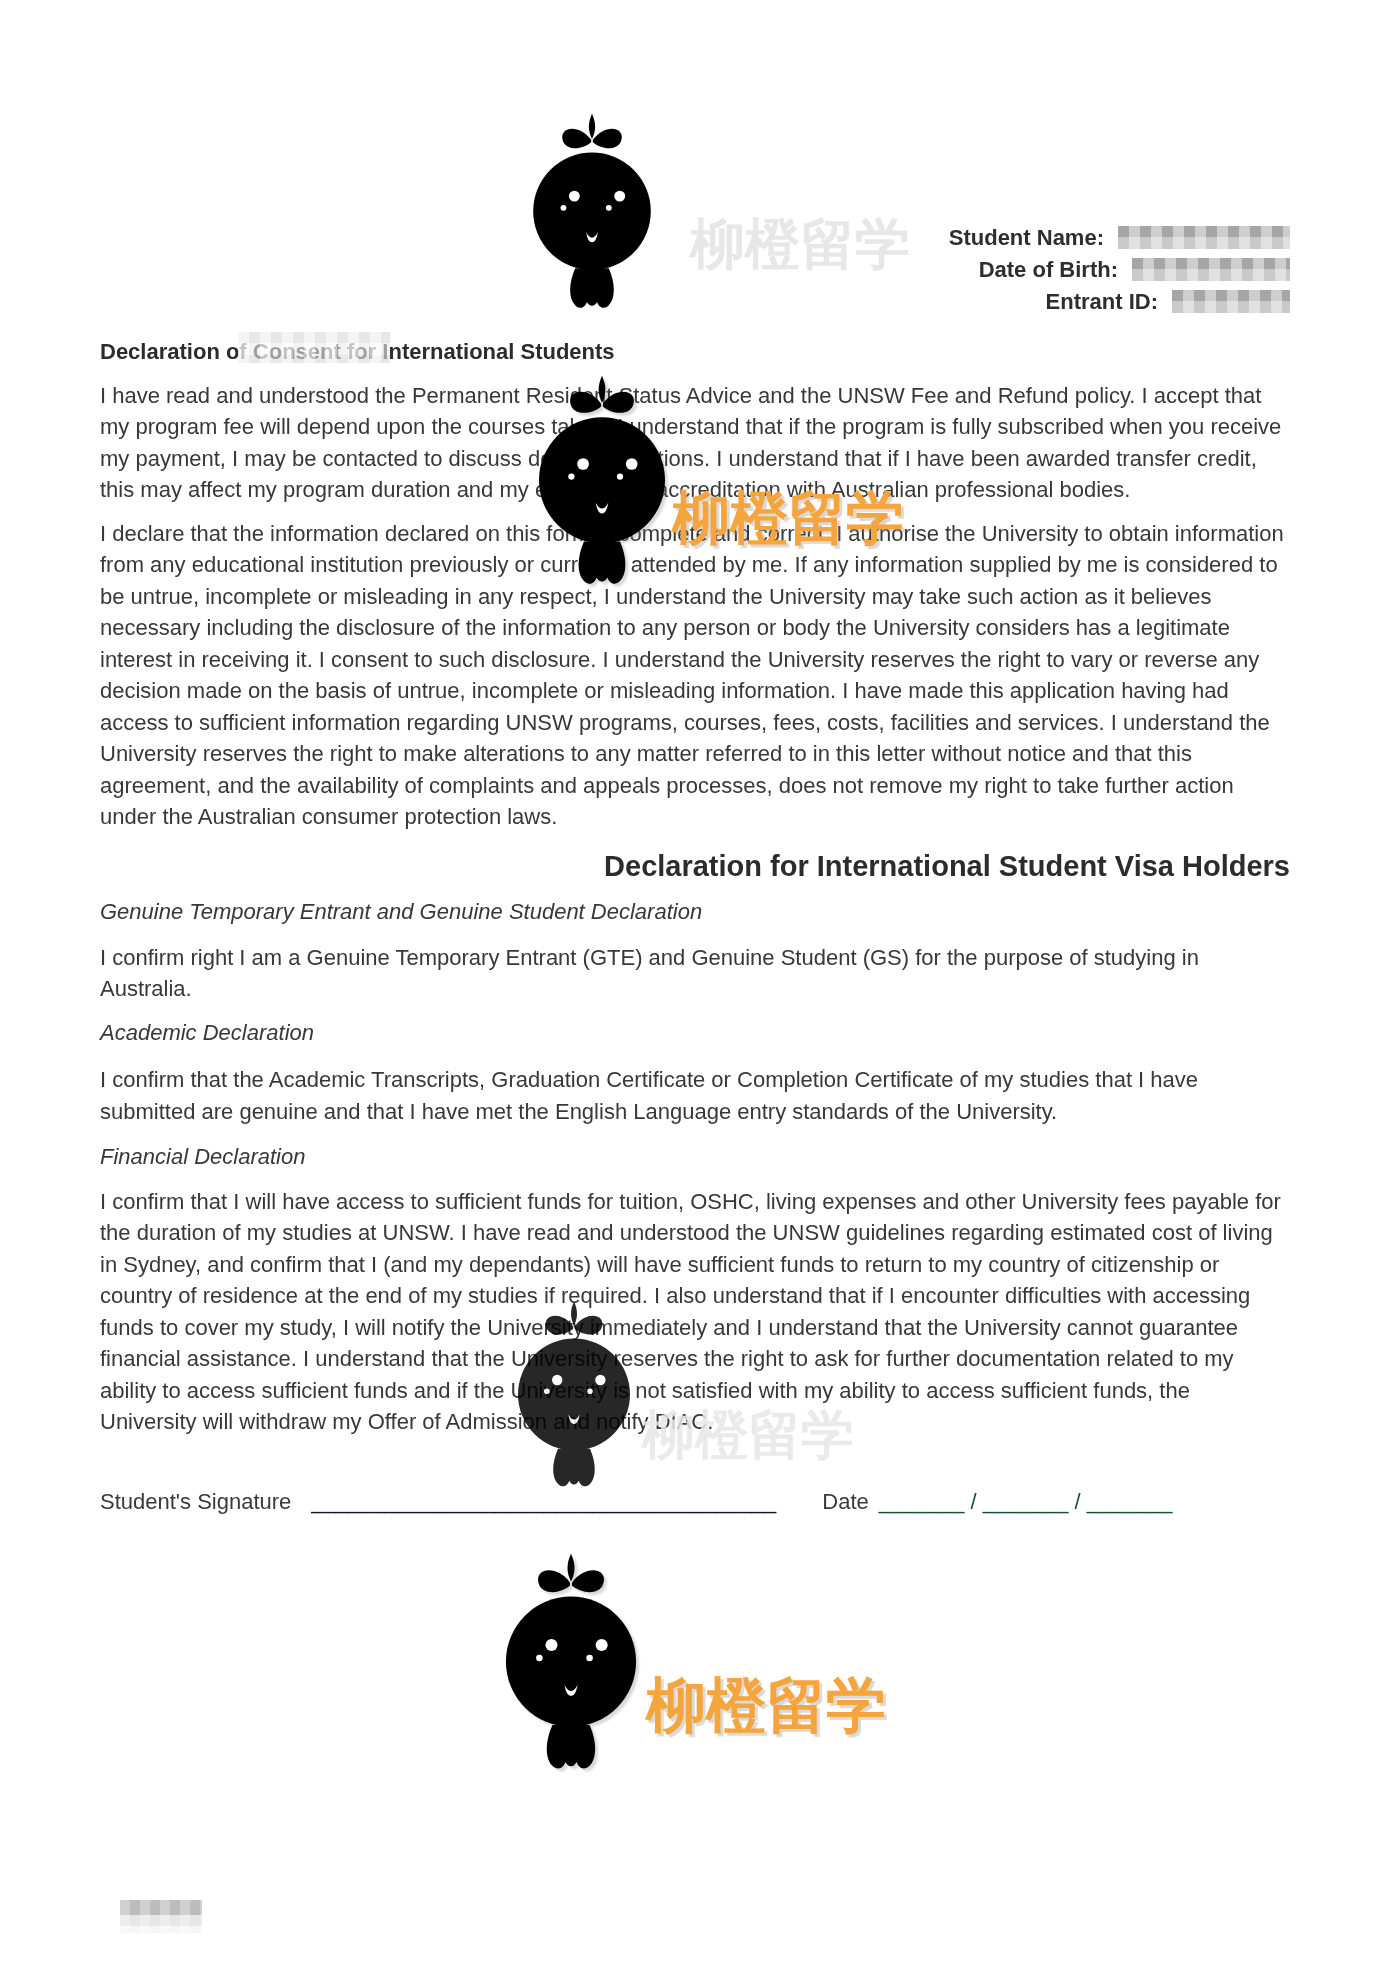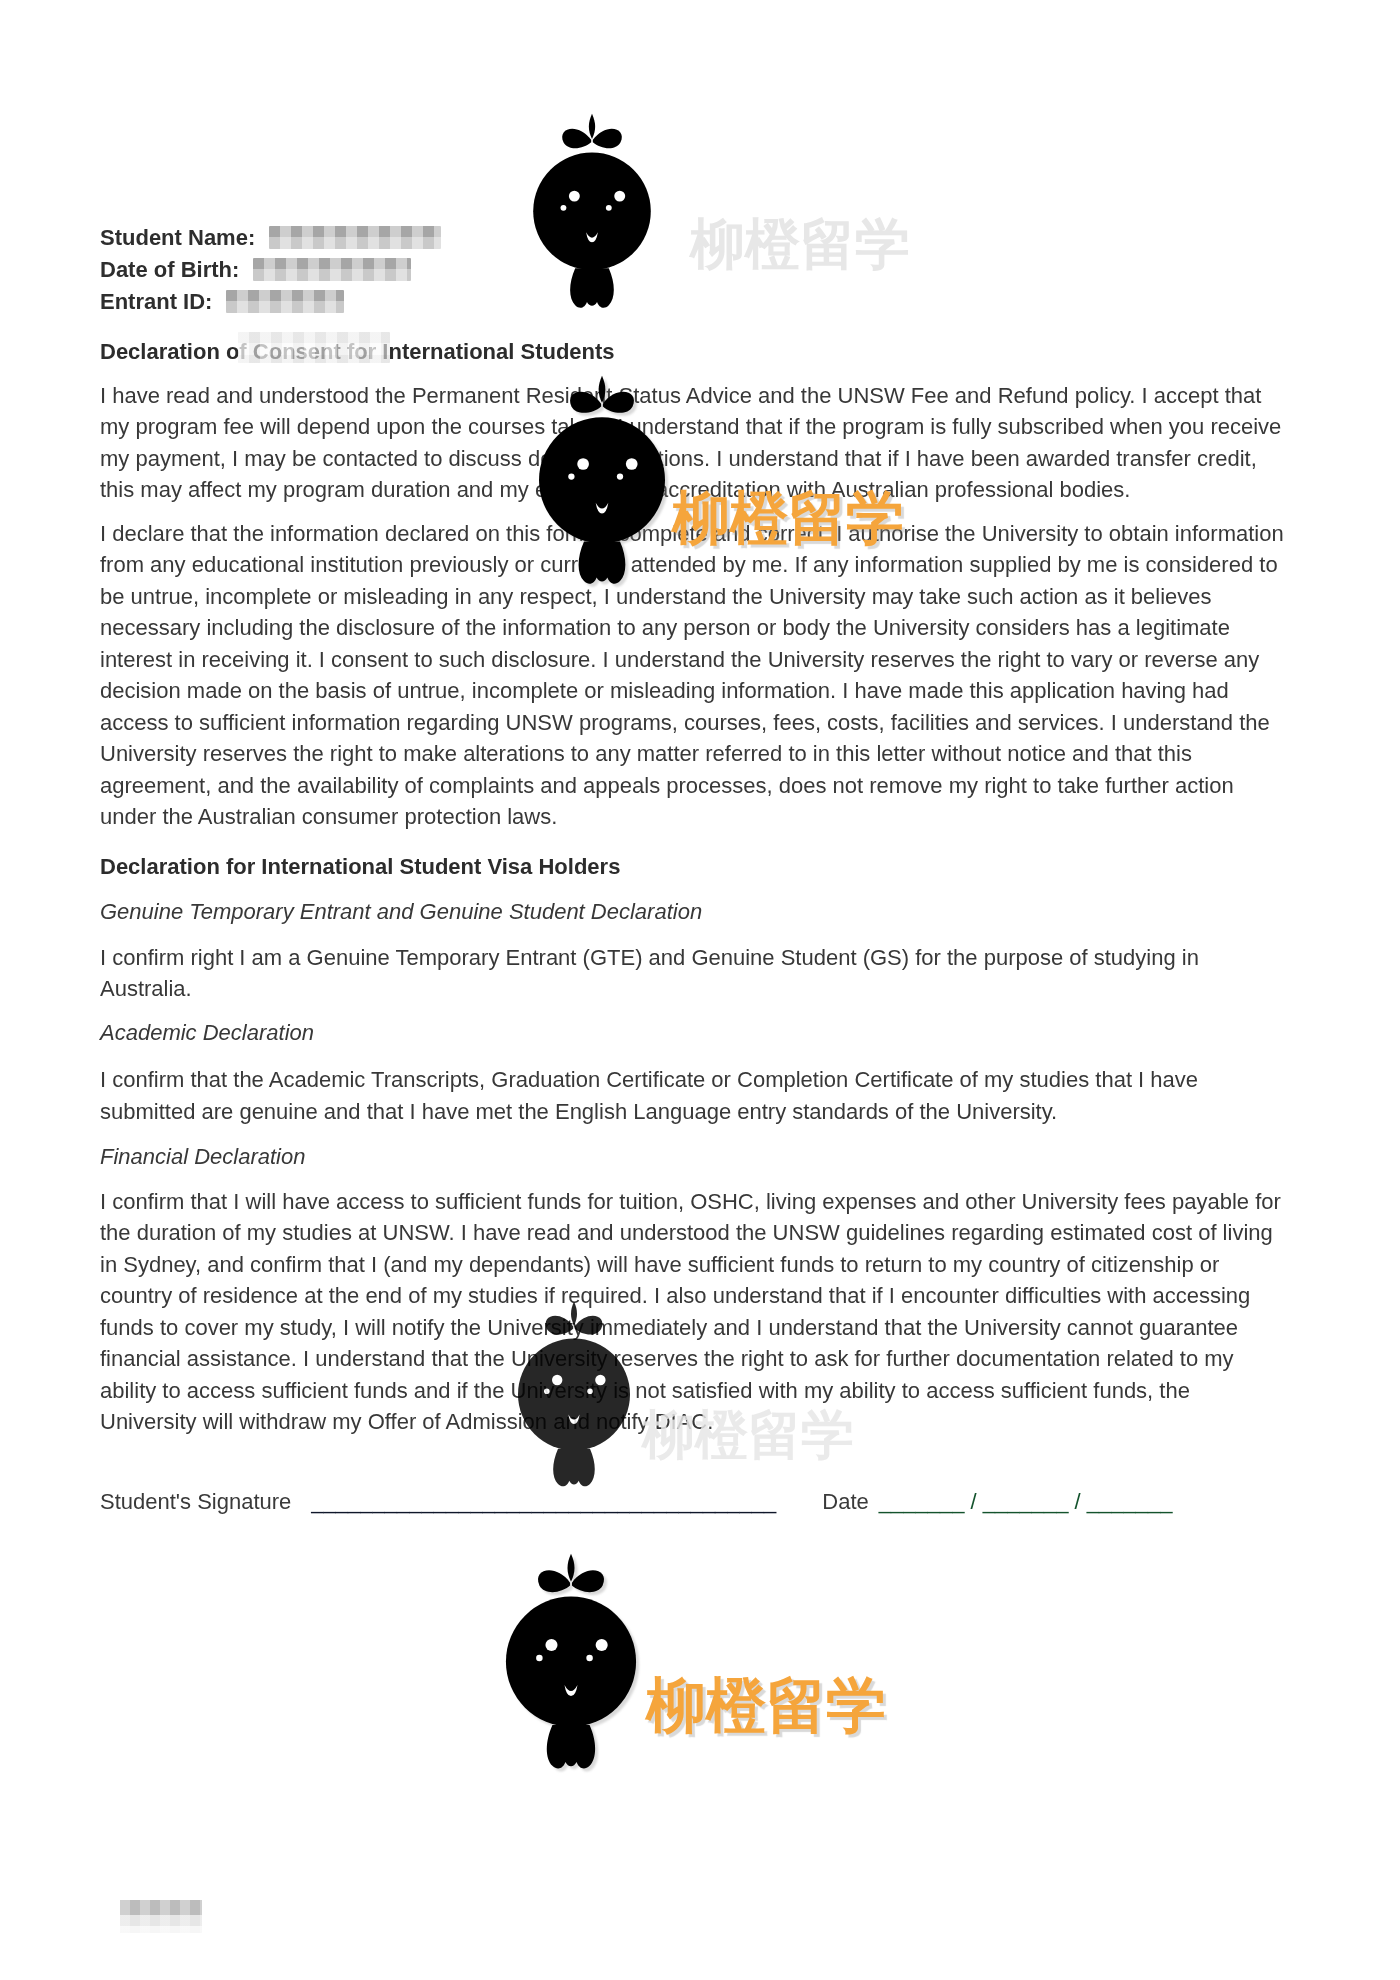--- a/index.html
+++ b/index.html
@@ -9,32 +9,32 @@
     background:#ffffff;
     overflow:hidden;
     font-family:"Liberation Sans","DejaVu Sans",sans-serif;
     color:#383838;
   }
   .content{
     position:absolute;left:100px;top:0;width:1190px;z-index:1;
     font-size:22px;line-height:31.5px;
   }
   .fields{margin-top:222px;font-weight:bold;font-size:22px;line-height:32px;color:#2e2e2e;}
-  .field-row{white-space:nowrap;}
+  .field-row{white-space:nowrap;text-align:right;}
   .mosaic{
     display:inline-block;height:23px;vertical-align:-4px;margin-left:14px;border-radius:1px;
     background-image:
       repeating-linear-gradient(90deg, rgba(255,255,255,0) 0 11px, rgba(255,255,255,.45) 11px 22px),
       repeating-linear-gradient(180deg,#a6a6a6 0 11px,#c9c9c9 11px 23px);
     filter:blur(.4px);
   }
   .h1{margin-top:18px;font-weight:bold;font-size:22px;color:#2c2c2c;}
   .para{margin-top:12px;}
   .para2{margin-top:12px;}
-  .h2{margin-top:18px;font-weight:bold;font-size:22px;color:#2c2c2c;}
+  .h2{margin-top:18px;font-weight:bold;font-size:29px;color:#2c2c2c;text-align:right;}
   .sub{margin-top:14px;font-style:italic;}
   .sig-row{margin-top:48px;white-space:nowrap;font-size:22px;color:#3a3a3a;}
   .sig-label{display:inline-block;}
   .blankline{display:inline-block;margin-left:20px;letter-spacing:0;color:#0f172a;}
   .date-label{display:inline-block;margin-left:46px;}
   .date-blank{display:inline-block;margin-left:10px;color:#14532d;}
 
   
   .wm{position:absolute;z-index:3;pointer-events:none;text-align:center;}
   .wm .brand{

